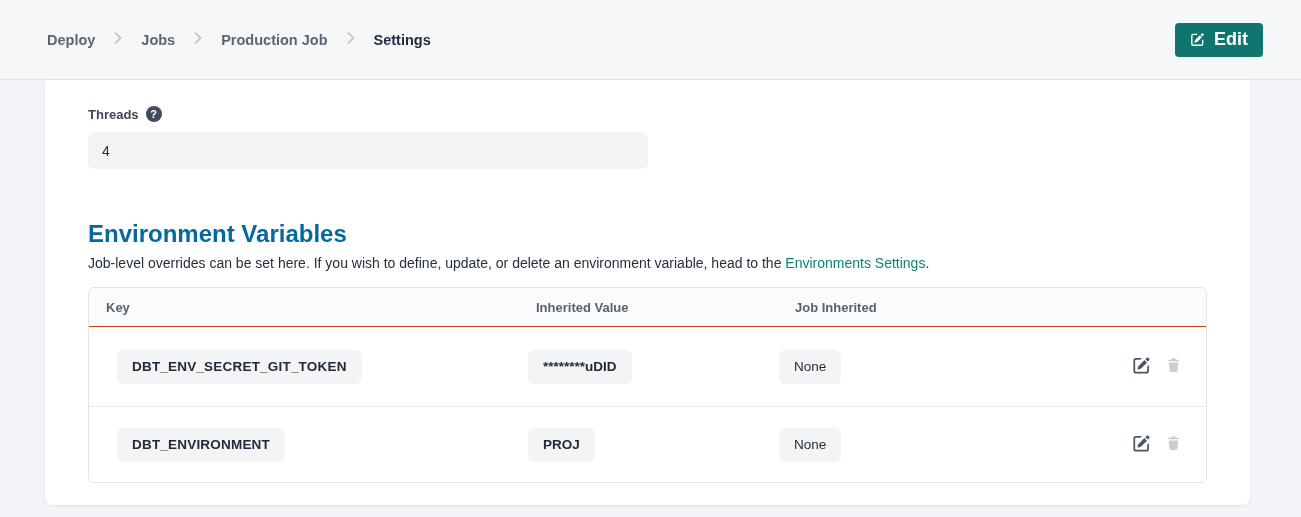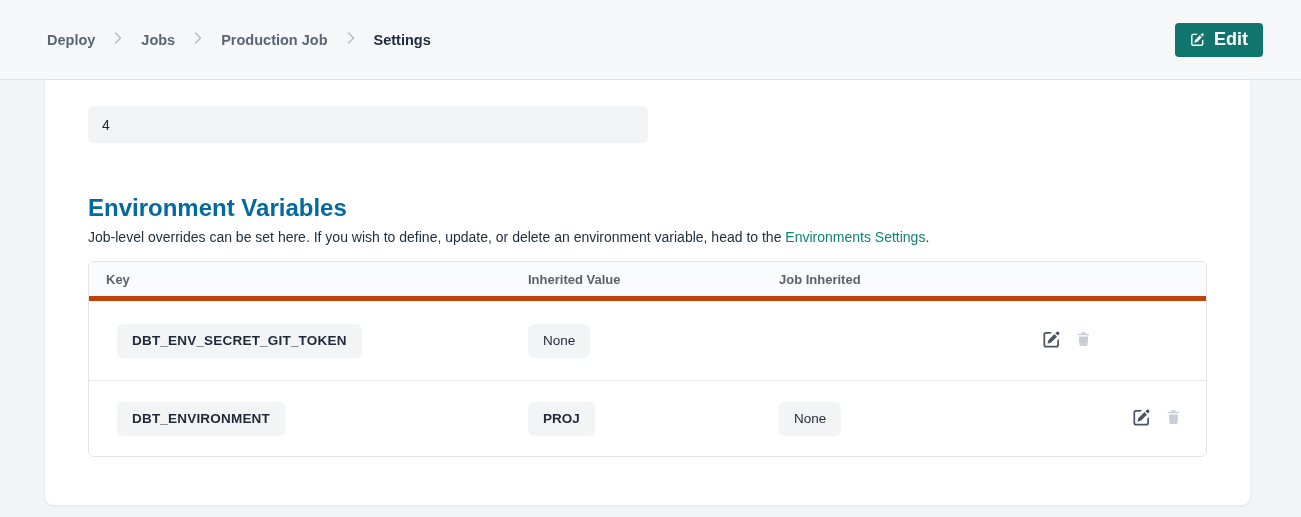--- a/index.html
+++ b/index.html
@@ -57,22 +57,22 @@
   
   .section-title { margin:51px 0 0 0; font-size:24px; font-weight:700; color:#0369a1; }
   .section-desc { margin:7px 0 0 0; font-size:14px; color:#22303f; }
   .link { color:var(--link,#0e8276); text-decoration:none; cursor:pointer; }
 
   
   .tbl { margin-top:16px; border:1px solid #e2e4e8; border-radius:6px; overflow:hidden; background:#fff; }
   .tbl-head {
     display:grid; grid-template-columns:439px 251px 1fr 90px;
     align-items:center; height:39px; background:#fafbfc;
-    border-bottom:5px solid #c2410c;
-    font-size:13px; font-weight:700; color:#59626f;
+    border-bottom:1px solid #c2410c;
+    font-size:13px; font-weight:700; color:#59626f;gap:8px;
   }
   .th1 { padding-left:17px; }
   .tbl-row {
     display:grid; grid-template-columns:439px 251px 1fr 90px;
     align-items:center; height:79px; background:#fff;
   }
   .tbl-row:last-child { height:76px; }
   .tbl-row + .tbl-row { border-top:1px solid #e7e9ed; }
   .cell-key { padding-left:28px; }
   .cell-actions { display:flex; align-items:center; gap:14px; justify-content:flex-end; padding-right:24px; }
@@ -121,37 +121,42 @@
         <path d="M21.4 2.6a2.2 2.2 0 0 0-3.1 0l-1.4 1.4 3.1 3.1 1.4-1.4a2.2 2.2 0 0 0 0-3.1zM15.7 5.2 8.3 12.6c-.1.1-.2.3-.3.5l-1 3.2c-.1.5.3.9.8.8l3.2-1c.2-.1.4-.2.5-.3l7.4-7.4-3.2-3.2z"></path>
         <path d="M19.2 13.6V19c0 .6-.4 1-1 1H5c-.6 0-1-.4-1-1V5.8c0-.6.4-1 1-1h5.4l2.2-2.2H5a3.2 3.2 0 0 0-3.2 3.2V19A3.2 3.2 0 0 0 5 22.2h13.2a3.2 3.2 0 0 0 3.2-3.2v-7.6l-2.2 2.2z"></path>
       </svg>
     </span>
     <span>Edit</span>
   </button>
 </div>
 
 <div class="card">
 
+  <div class="field-label-row">
+    <span class="field-label">Threads</span>
+    <span class="help-icon">?</span>
+  </div>
   <div class="threads-input">
     <span>4</span>
   </div>
 
   <h2 class="section-title">Environment Variables</h2>
   <p class="section-desc"><span>Job-level overrides can be set here. If you wish to define, update, or delete an environment variable, head to the </span><a class="link">Environments Settings</a><span>.</span></p>
 
   <div class="tbl">
     <div class="tbl-head">
       <div class="th1">Key</div>
       <div>Inherited Value</div>
       <div>Job Inherited</div>
       <div></div>
     </div>
 
     <div class="tbl-row">
       <div class="cell-key"><span class="chip key">DBT_ENV_SECRET_GIT_TOKEN</span></div>
+      <div><span class="chip inherited">********uDID</span></div>
       <div><span class="chip">None</span></div>
       <div class="cell-actions">
         <button class="icon-btn icon-edit">
           <span>
             <svg width="19" height="19" viewBox="0 0 24 24" fill="currentColor">
               <path d="M21.4 2.6a2.2 2.2 0 0 0-3.1 0l-1.4 1.4 3.1 3.1 1.4-1.4a2.2 2.2 0 0 0 0-3.1zM15.7 5.2 8.3 12.6c-.1.1-.2.3-.3.5l-1 3.2c-.1.5.3.9.8.8l3.2-1c.2-.1.4-.2.5-.3l7.4-7.4-3.2-3.2z"></path>
               <path d="M19.2 13.6V19c0 .6-.4 1-1 1H5c-.6 0-1-.4-1-1V5.8c0-.6.4-1 1-1h5.4l2.2-2.2H5a3.2 3.2 0 0 0-3.2 3.2V19A3.2 3.2 0 0 0 5 22.2h13.2a3.2 3.2 0 0 0 3.2-3.2v-7.6l-2.2 2.2z"></path>
             </svg>
           </span>
         </button>

